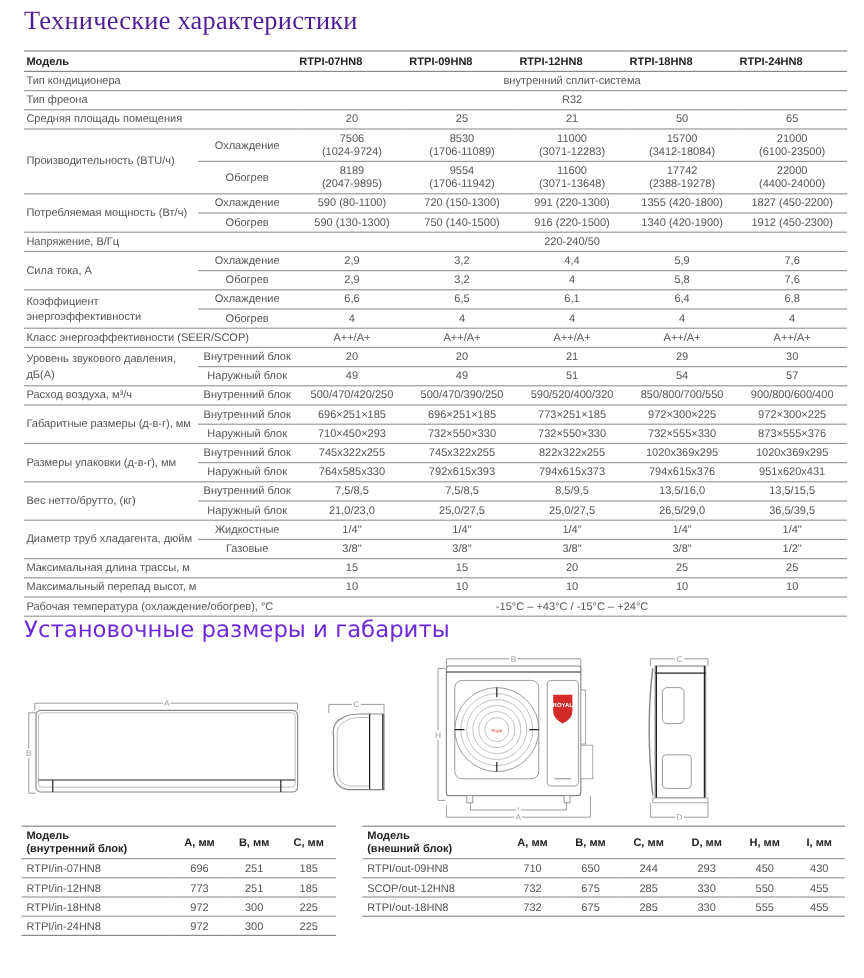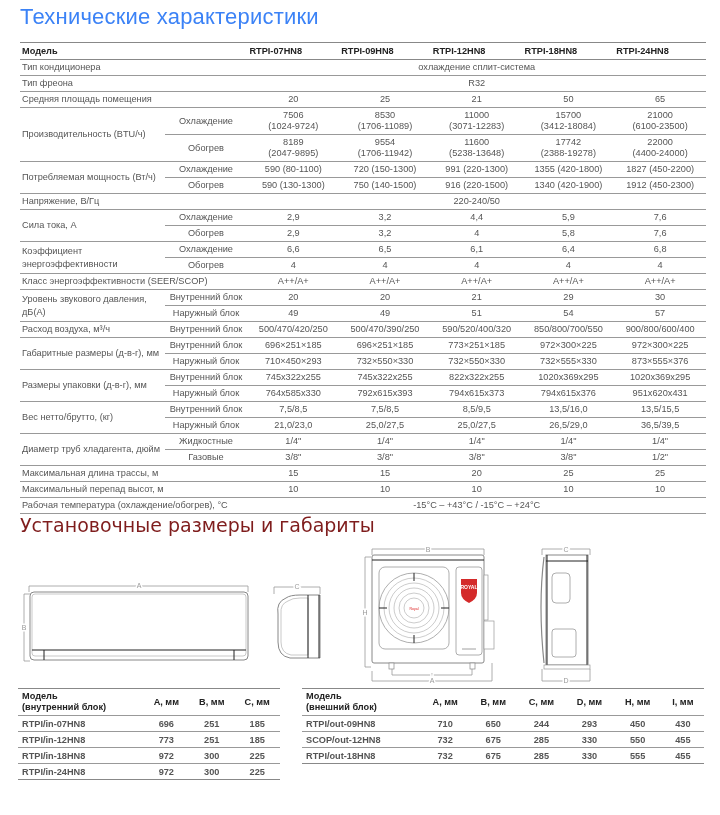--- a/index.html
+++ b/index.html
@@ -1,37 +1,37 @@
 <!DOCTYPE html>
 <html><head>
 <meta charset="utf-8">
 <style>
   html, body { margin:0; padding:0; background:#ffffff; }
   body { width:720px; height:815px; position:relative; overflow:hidden;
          font-family:"Liberation Sans", sans-serif; color:#555; }
-  .h1 { position:absolute; left:20px; top:4px; font-size:22px; color:#3b82f6;
-        font-family:Liberation Sans, sans-serif; font-weight:normal; letter-spacing:0.2px; margin:0; }
-  .h2 { position:absolute; left:20px; top:514px; font-size:19px; color:#7f1d1d;
+  .h1 { position:absolute; left:20px; top:4px; font-size:22px; color:#4c1d95;
+        font-family:Liberation Serif, serif; font-weight:normal; letter-spacing:0.2px; margin:0; }
+  .h2 { position:absolute; left:20px; top:514px; font-size:19px; color:#6d28d9;
         font-family:"DejaVu Sans", sans-serif; font-weight:normal; margin:0; }
 
   table { border-collapse:collapse; }
   .spec { position:absolute; left:20px; top:42px; width:686px; font-size:9.2px; color:#555; }
   .spec td, .spec th { padding:0 2px; line-height:13px; height:15px; border-bottom:1px solid #999; }
   .spec th { font-weight:bold; color:#222; text-align:left; border-top:1.5px solid #888; border-bottom:1.5px solid #888; height:16px; }
   .spec th.first { text-align:left; }
   .spec td.lbl { text-align:left; width:146px;margin-left:21px; }
   .spec td.sub { text-align:center; width:82px; }
   .spec td.v { text-align:center; width:90px; }
   .spec td.span { text-align:center; }
   .spec tr.tall td { height:26px; line-height:11px; }
 
   .dimtbl { position:absolute; font-size:9.2px; color:#555; }
   .dimtbl th { font-weight:bold; color:#222; text-align:center; border-top:1.5px solid #888; border-bottom:1px solid #999; padding:2px 4px; line-height:11px; }
   .dimtbl th.first { text-align:left; }
-  .dimtbl td { border-bottom:1px solid #999; padding:0 4px; height:15px; text-align:center;font-weight:bold; }
+  .dimtbl td { border-bottom:1px solid #999; padding:0 4px; height:15px; text-align:center; }
   .dimtbl td.first { text-align:left; }
   .dimtbl tr:last-child td { border-bottom:1.5px solid #888; }
   .in-tbl { left:18px; top:688px; width:262px; }
   .out-tbl { left:302px; top:688px; width:402px; }
 
   .drawing { position:absolute; }
 </style>
 </head>
 <body>
 
@@ -44,21 +44,21 @@
       <th>RTPI-07HN8</th>
       <th>RTPI-09HN8</th>
       <th>RTPI-12HN8</th>
       <th>RTPI-18HN8</th>
       <th>RTPI-24HN8</th>
     </tr>
   </thead>
   <tbody id="spec-body">
       <tr>
         <td class="lbl" colspan="2">Тип кондиционера</td>
-        <td class="span" colspan="5">охлаждение сплит-система</td>
+        <td class="span" colspan="5">внутренний сплит-система</td>
       </tr>
       <tr>
         <td class="lbl" colspan="2">Тип фреона</td>
         <td class="span" colspan="5">R32</td>
       </tr>
       <tr>
         <td class="lbl" colspan="2">Средняя площадь помещения</td>
         <td class="v">20</td>
         <td class="v">25</td>
         <td class="v">21</td>
@@ -94,21 +94,21 @@
         <td class="v">
           <div>8189</div>
           <div>(2047-9895)</div>
         </td>
         <td class="v">
           <div>9554</div>
           <div>(1706-11942)</div>
         </td>
         <td class="v">
           <div>11600</div>
-          <div>(5238-13648)</div>
+          <div>(3071-13648)</div>
         </td>
         <td class="v">
           <div>17742</div>
           <div>(2388-19278)</div>
         </td>
         <td class="v">
           <div>22000</div>
           <div>(4400-24000)</div>
         </td>
       </tr>

